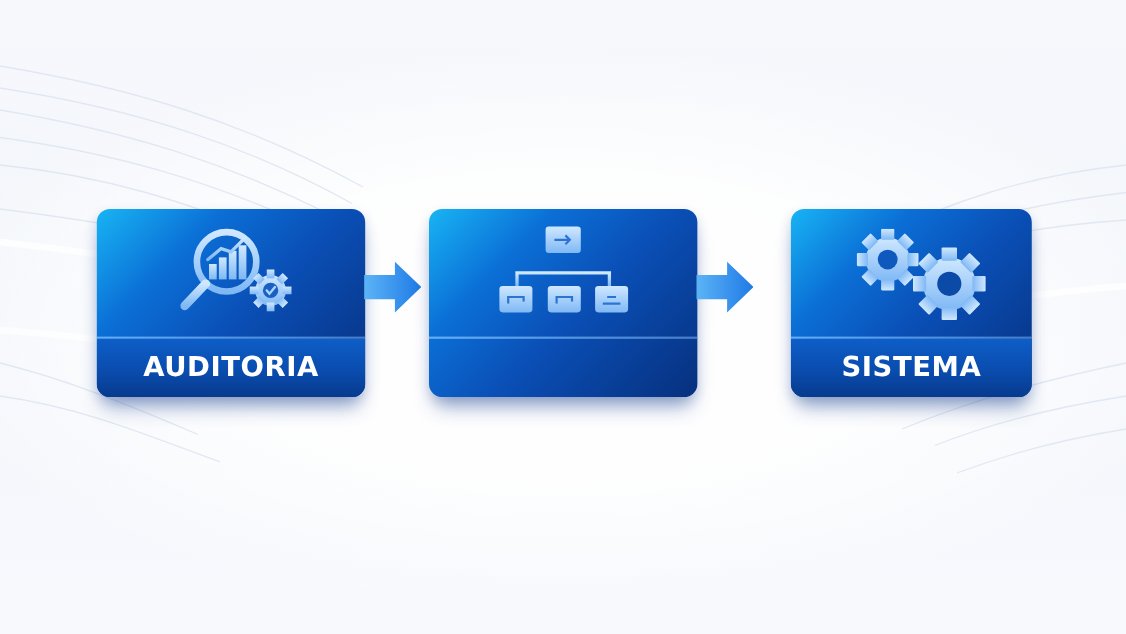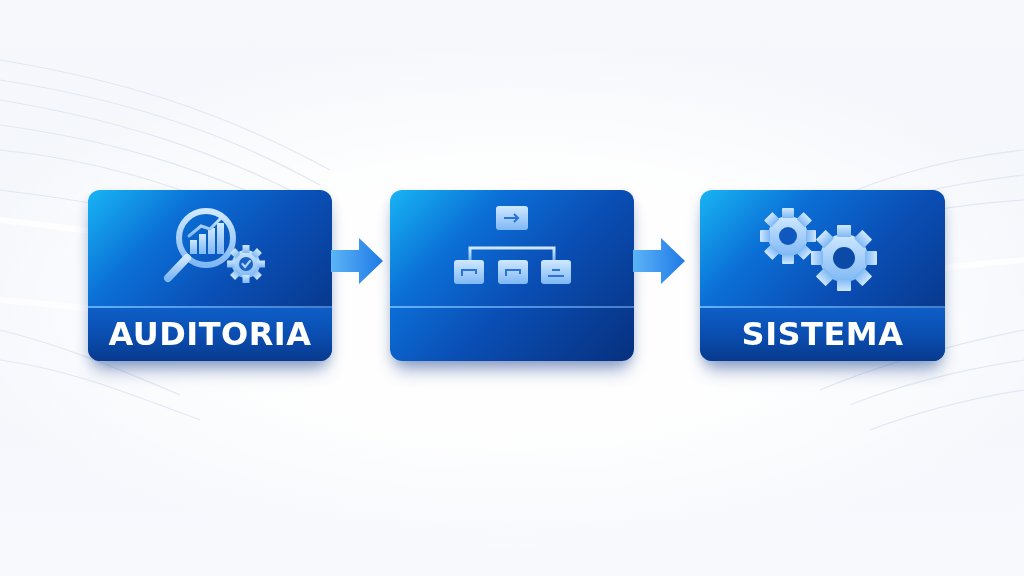--- a/index.html
+++ b/index.html
@@ -26,21 +26,21 @@
     position:absolute; left:0; top:116px; width:100%; height:2px;
     background:linear-gradient(90deg, rgba(120,190,255,0.8), rgba(110,170,240,0.6));
   }
   .card .bottom {
     position:absolute; left:0; top:118px; width:100%; height:53px;
     background:linear-gradient(180deg, #0d5ec7 0%, #0a4cae 55%, #073a8d 100%);
     display:flex; align-items:center; justify-content:center;
   }
   .card .label {
     color:#ffffff; font-family:"DejaVu Sans", sans-serif; font-weight:bold;
-    font-size:32px; letter-spacing:0.5px; margin-top:-2px;
+    font-size:25px; letter-spacing:0.5px; margin-top:-2px;
   }
   .card svg.icon { position:absolute; }
   .arrow { position:absolute; top:236px; width:52px; height:50px; }
 </style>
 </head>
 <body>
 
 <div class="bg"></div>
 
 <svg class="streaks" width="1024" height="576" viewBox="0 0 1024 576">
@@ -142,21 +142,21 @@
 <svg class="arrow" style="left:633px;" viewBox="0 0 52 50">
   <defs>
     <linearGradient id="ag2" x1="0" y1="0" x2="1" y2="0">
       <stop offset="0" stop-color="#5cb4f6"></stop>
       <stop offset="1" stop-color="#1f7ae6"></stop>
     </linearGradient>
   </defs>
   <path d="M0,14 L28,14 L28,2 L52,25 L28,48 L28,36 L0,36 Z" fill="url(#ag2)"></path>
 </svg>
 
-<div class="card" style="left:700px; width:245px;">
+<div class="card" style="left:719px; width:219px;">
   <div class="top"></div>
   <svg class="icon" style="left:58px; top:18px;" width="130" height="86" viewBox="0 0 130 86">
     <defs>
       <linearGradient id="ig3" x1="0" y1="0" x2="0" y2="1">
         <stop offset="0" stop-color="#cfe8ff"></stop>
         <stop offset="1" stop-color="#7fb8f5"></stop>
       </linearGradient>
     </defs>
     <g transform="translate(30,28)">
       <circle r="20" fill="url(#ig3)"></circle>

